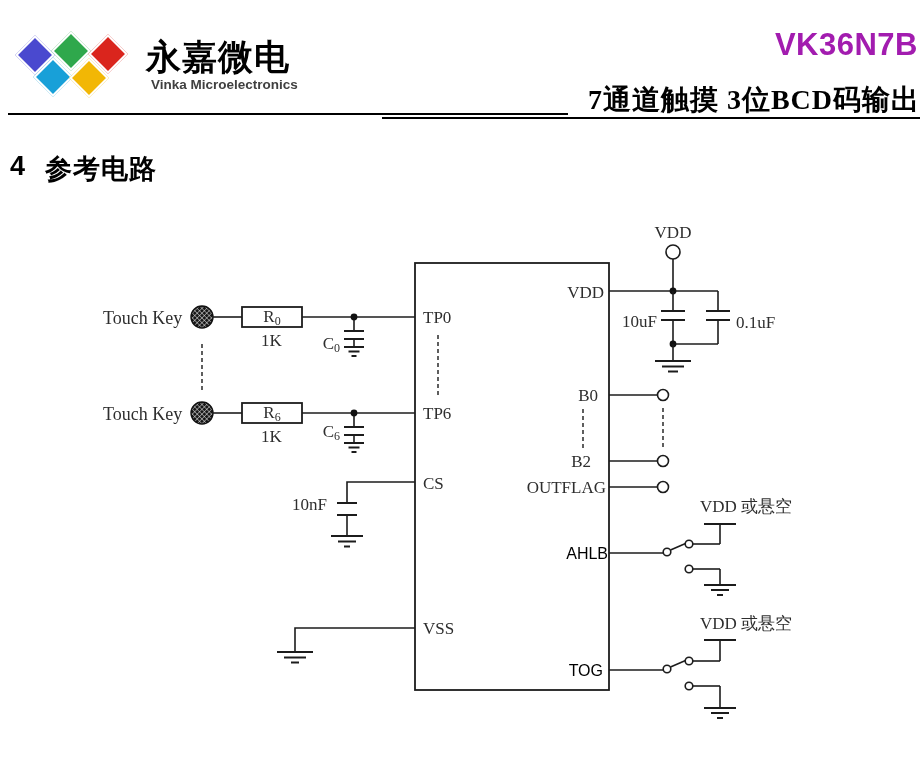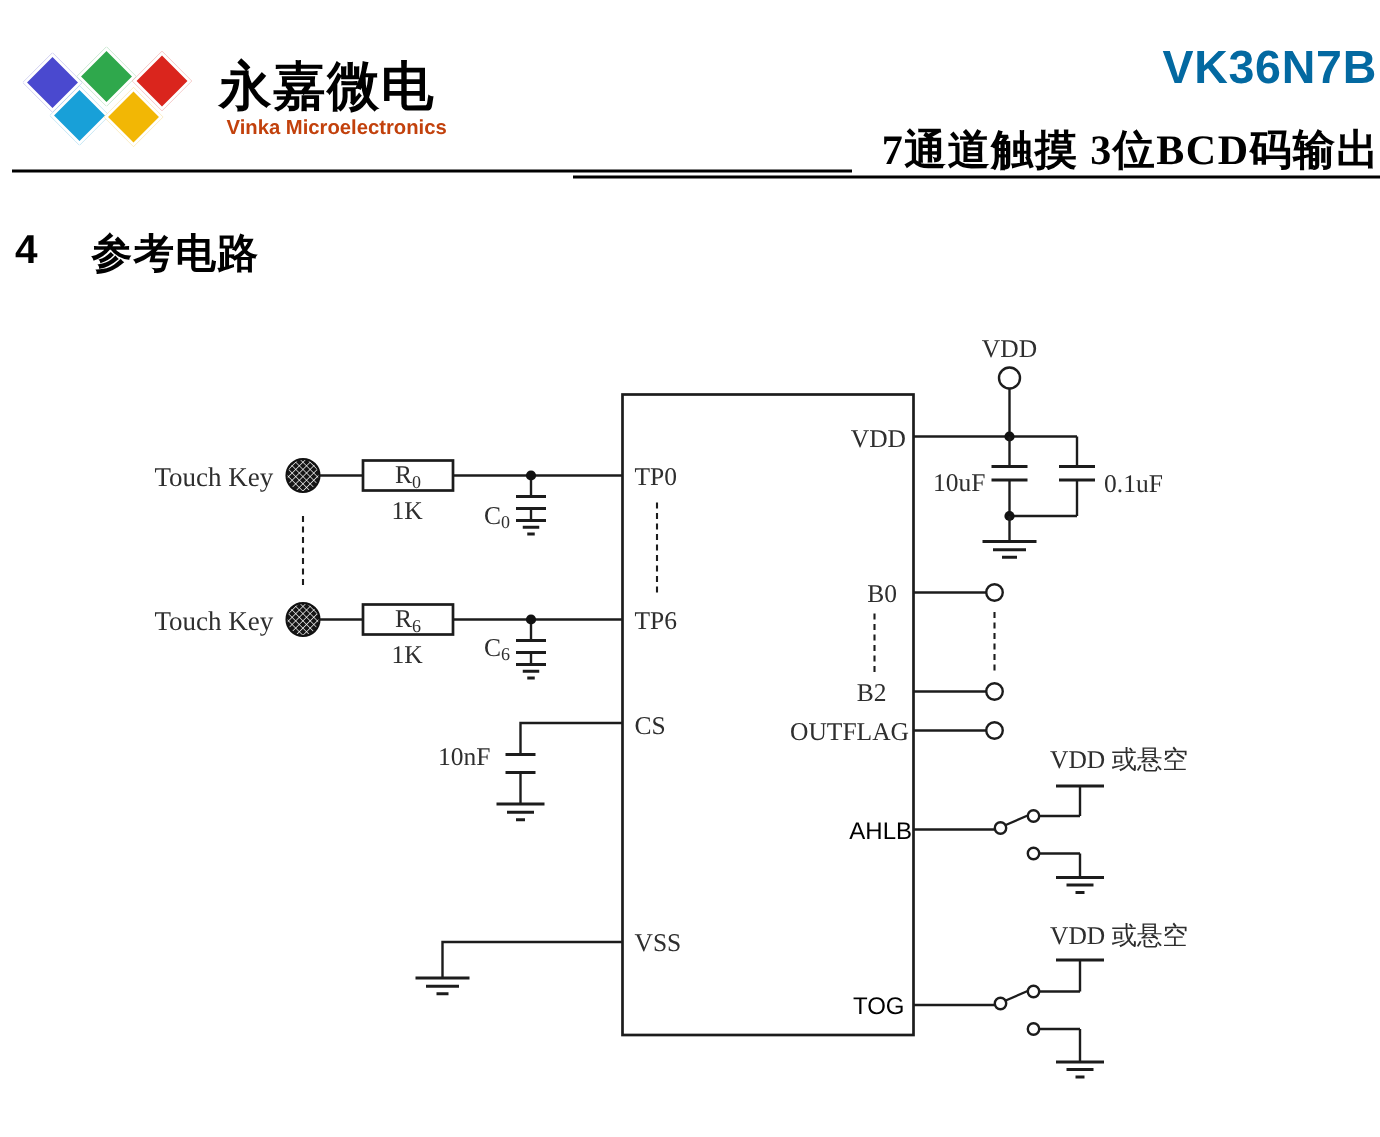--- a/index.html
+++ b/index.html
@@ -9,31 +9,31 @@
   .logo{position:absolute;left:0;top:0;width:320px;height:100px;text-align:center;}
   .d{position:absolute;width:24px;height:24px;transform:rotate(45deg);
      border:2px solid #fff;box-sizing:content-box;}
   .d1{left:21px;top:41px;background:#4a49cf;}
   .d2{left:57px;top:37px;background:#2fa84c;}
   .d3{left:94px;top:40px;background:#da251d;}
   .d4{left:39px;top:63px;background:#18a0d8;}
   .d5{left:75px;top:64px;background:#f2b705;}
   .brand-cn{position:absolute;left:146px;top:34px;font-size:35px;font-weight:bold;
             color:#000;letter-spacing:1px;white-space:nowrap;}
-  .brand-en{position:absolute;left:151px;top:77px;font-size:13.5px;font-weight:bold;color:#c2410c;}
-  .part{position:absolute;right:2px;top:27px;font-size:31px;font-weight:bold;color:#0369a1;
+  .brand-en{position:absolute;left:151px;top:77px;font-size:13.5px;font-weight:bold;color:#404040;}
+  .part{position:absolute;right:2px;top:27px;font-size:31px;font-weight:bold;color:#a21caf;
         letter-spacing:0.5px;}
   .subtitle{position:absolute;right:0px;top:81px;font-size:28px;font-weight:600;color:#000;
             font-family:"Liberation Serif","DejaVu Serif",serif;letter-spacing:1px;white-space:nowrap;}
   .rule-main{position:absolute;left:8px;top:113px;width:560px;height:2px;background:#000;}
   .rule-sub{position:absolute;left:382px;top:117px;width:538px;height:2px;background:#000;}
   .section-title{position:absolute;left:10px;top:151px;font-size:27px;font-weight:bold;color:#000;
                  display:flex;}
   .section-title .num{display:inline-block;}
-  .section-title .ttl{display:inline-block;margin-left:36px;letter-spacing:1px;}
+  .section-title .ttl{display:inline-block;margin-left:20px;letter-spacing:1px;}
   
   svg.circuit{position:absolute;left:0;top:0;width:920px;height:758px;}
   svg .wire{stroke:#1c1c1c;stroke-width:1.6;fill:none;}
   svg .thick{stroke:#1c1c1c;stroke-width:2;fill:none;}
   svg .box{fill:#ffffff;stroke:#1c1c1c;stroke-width:1.8;}
   svg .dot{fill:#111;stroke:none;}
   svg .term{fill:#ffffff;stroke:#1c1c1c;stroke-width:1.6;}
   svg .dash{stroke:#1c1c1c;stroke-width:1.4;fill:none;stroke-dasharray:4 3;}
   svg text{font-family:"Liberation Serif","DejaVu Serif",serif;font-size:17px;fill:#2e2e2e;}
   svg text.big{font-size:18px;}

